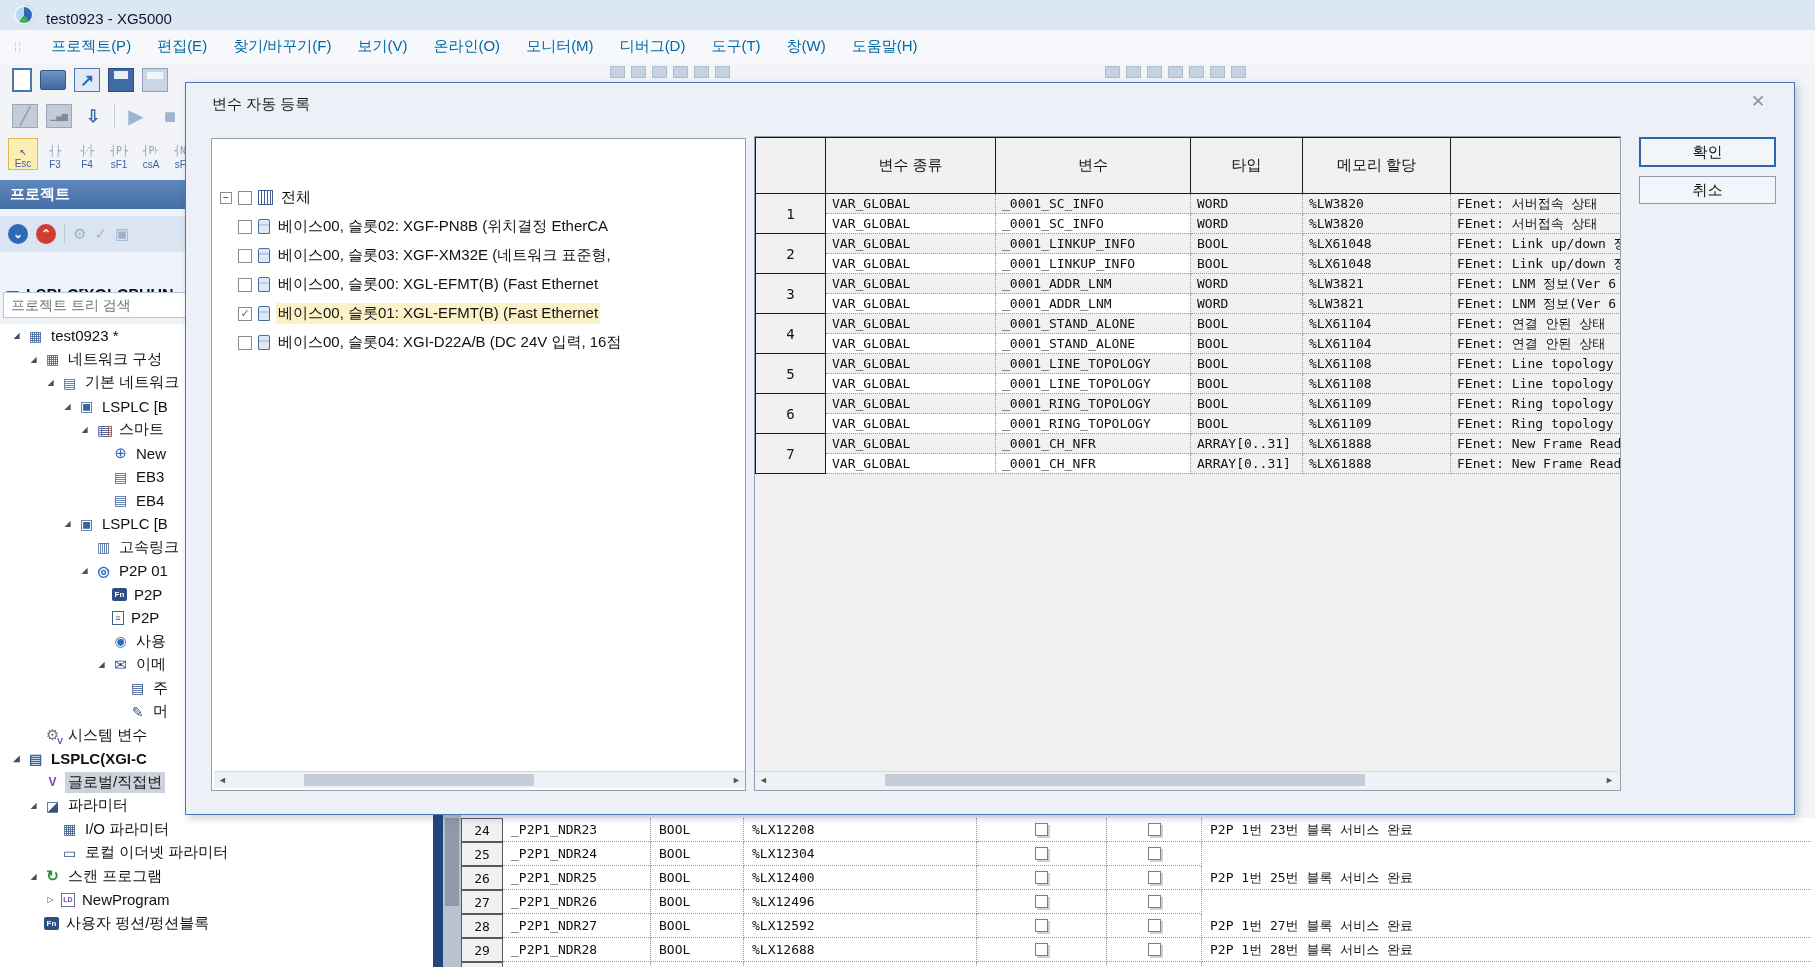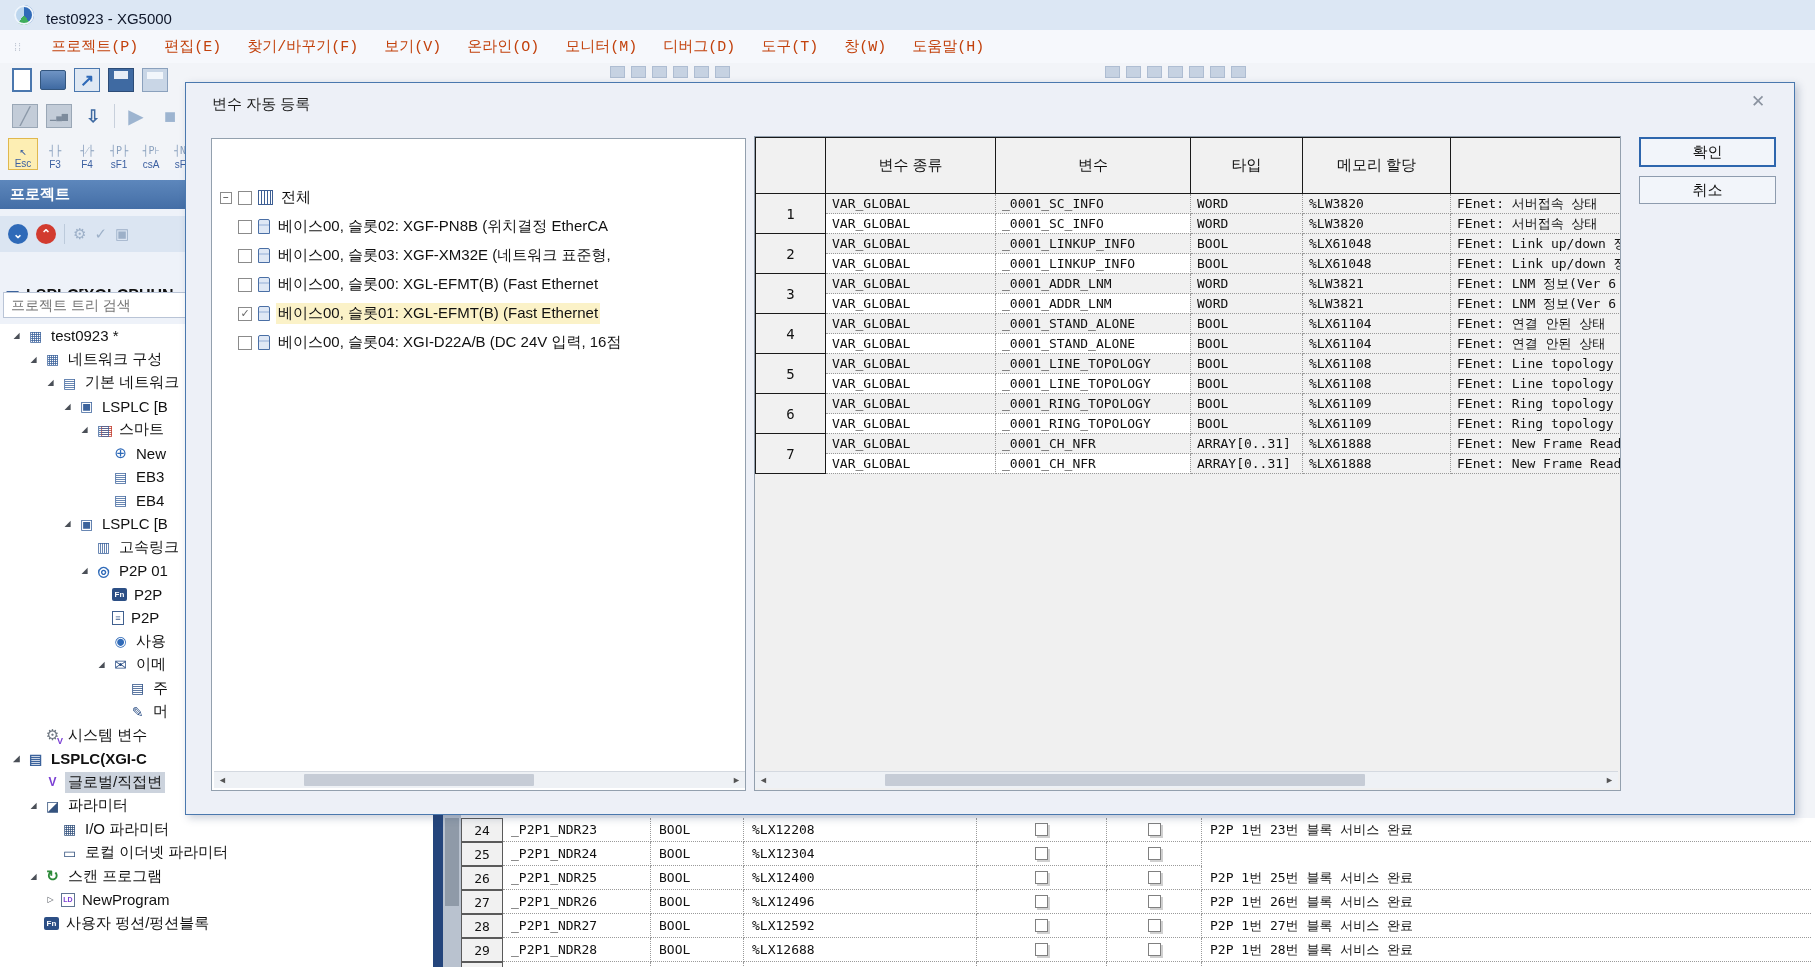--- a/index.html
+++ b/index.html
@@ -10,21 +10,21 @@
   }
   
   .titlebar { position:absolute; left:0; top:0; width:1815px; height:30px; background:#dce7f4; }
   .app-icon { position:absolute; left:14px; top:5px; width:20px; height:20px; border-radius:50%;
     background:conic-gradient(#2f6ab8 0 40%, #3fae5c 40% 60%, #bcd6ee 60% 100%); box-shadow:inset 0 0 0 2px #eef4fb; }
   .title-text { position:absolute; left:46px; top:10px; font-size:15px; color:#0f172a; }
   
   .menubar { position:absolute; left:0; top:30px; width:1815px; height:33px; background:#f6f8fc;
     display:flex; align-items:center; padding-left:14px; }
   .grip { color:#c3c9d4; font-size:11px; letter-spacing:1px; margin-right:16px; }
-  .menu-item { font-size:15px; color:#c2410c; padding:4px 13px; white-space:nowrap;font-family:Liberation Mono, monospace; }
+  .menu-item { font-size:15px; color:#0369a1; padding:4px 13px; white-space:nowrap; }
   
   .toolrow { position:absolute; display:flex; align-items:center; gap:8px; }
   .toolrow1 { left:12px; top:68px; }
   .toolrow2 { left:12px; top:104px; }
   .tbico { width:26px; height:24px; position:relative; flex:none; display:flex; align-items:center; justify-content:center; font-size:17px; }
   .new-file      { background:#fff; border:2px solid #4a77ae; width:20px; height:24px; }
   .open-project  { background:linear-gradient(#6f94c4,#3f6aa2); width:26px; height:20px; border-radius:2px; border:1px solid #33567f; }
   .import-project{ background:#dfe8f3; border:1px solid #4a77ae; } .import-project::before{ content:"↗"; color:#2f6ab8; font-weight:bold; }
   .save          { background:#3f6aa2; border:1px solid #2c4c77; } .save::before{ content:""; position:absolute; left:5px; top:2px; width:14px; height:8px; background:#e8eef7; }
   .print         { background:#c9d6e6; border:1px solid #8ba1bd; } .print::before{ content:""; position:absolute; left:4px; top:3px; width:16px; height:7px; background:#f2f6fb; }
@@ -480,21 +480,20 @@
         <div class="cell c-no">27</div>
         <div class="cell c-var">_P2P1_NDR26</div>
         <div class="cell c-type">BOOL</div>
         <div class="cell c-mem">%LX12496</div>
         <div class="cell c-chk1">
           <span class="chk"></span>
         </div>
         <div class="cell c-chk2">
           <span class="chk"></span>
         </div>
-        <div class="cell c-cmt">P2P 1번 26번 블록 서비스 완료</div>
       </div>
 
       <div class="btrow">
         <div class="cell c-no">28</div>
         <div class="cell c-var">_P2P1_NDR27</div>
         <div class="cell c-type">BOOL</div>
         <div class="cell c-mem">%LX12592</div>
         <div class="cell c-chk1">
           <span class="chk"></span>
         </div>

